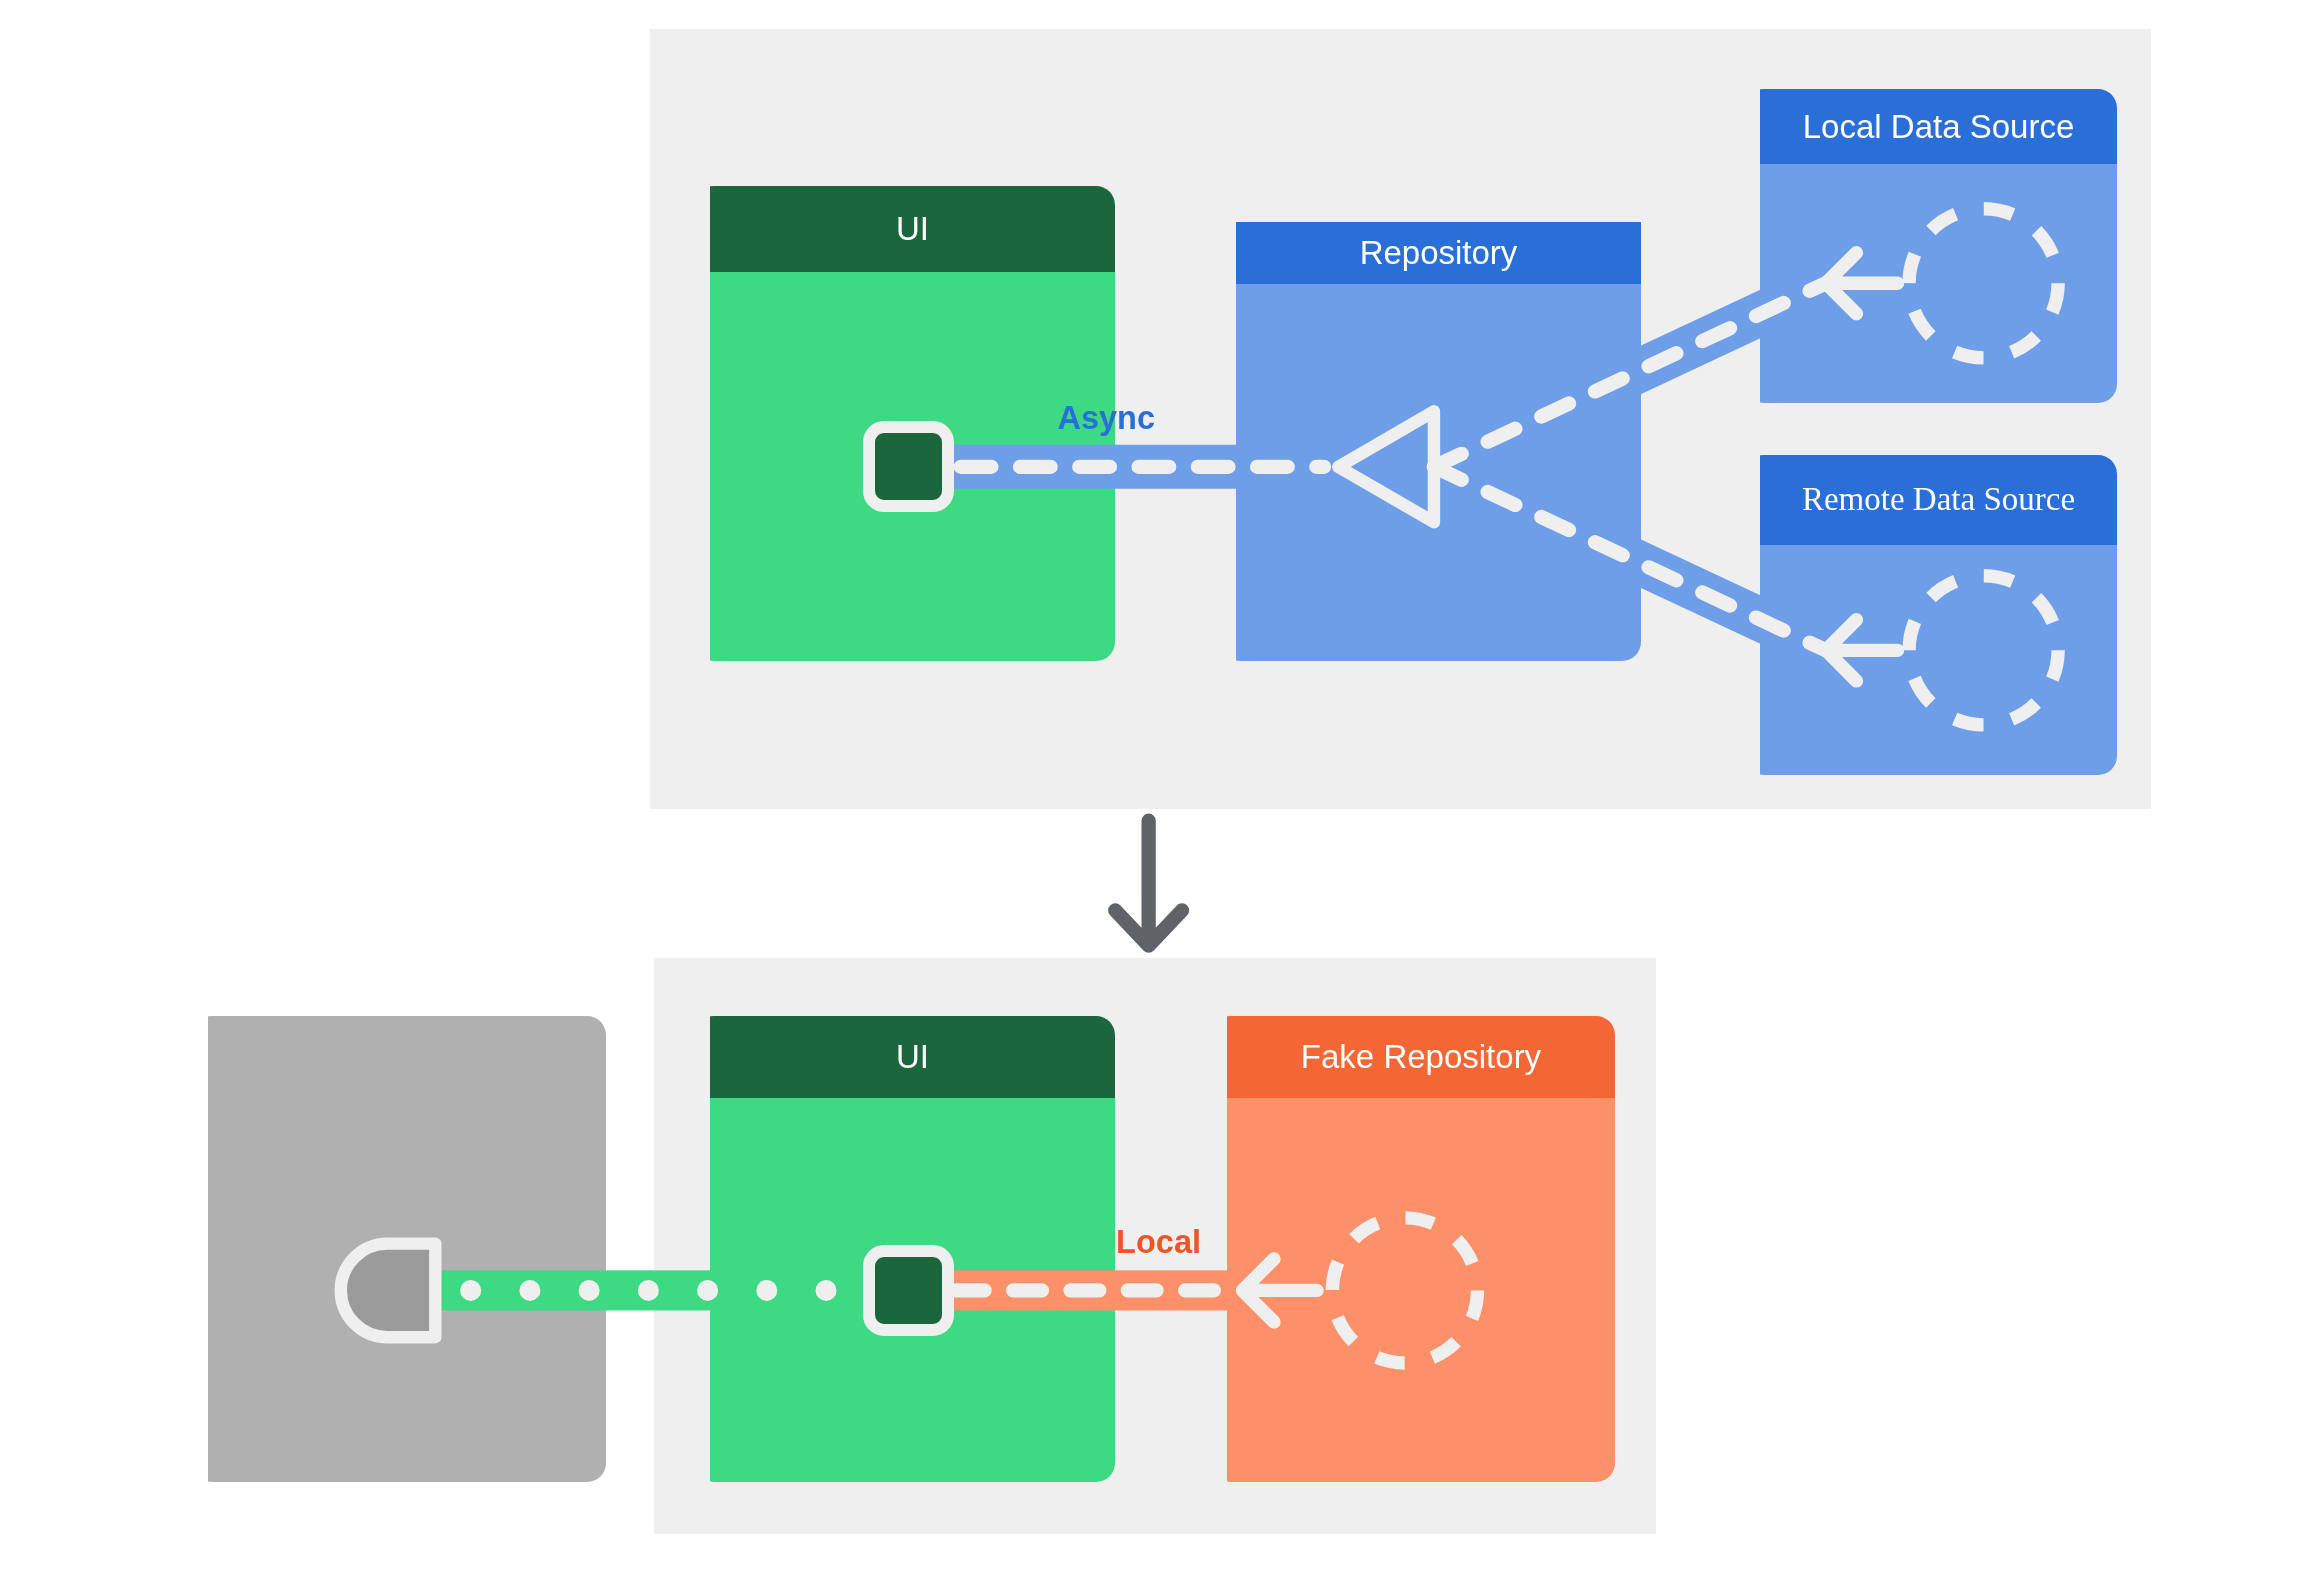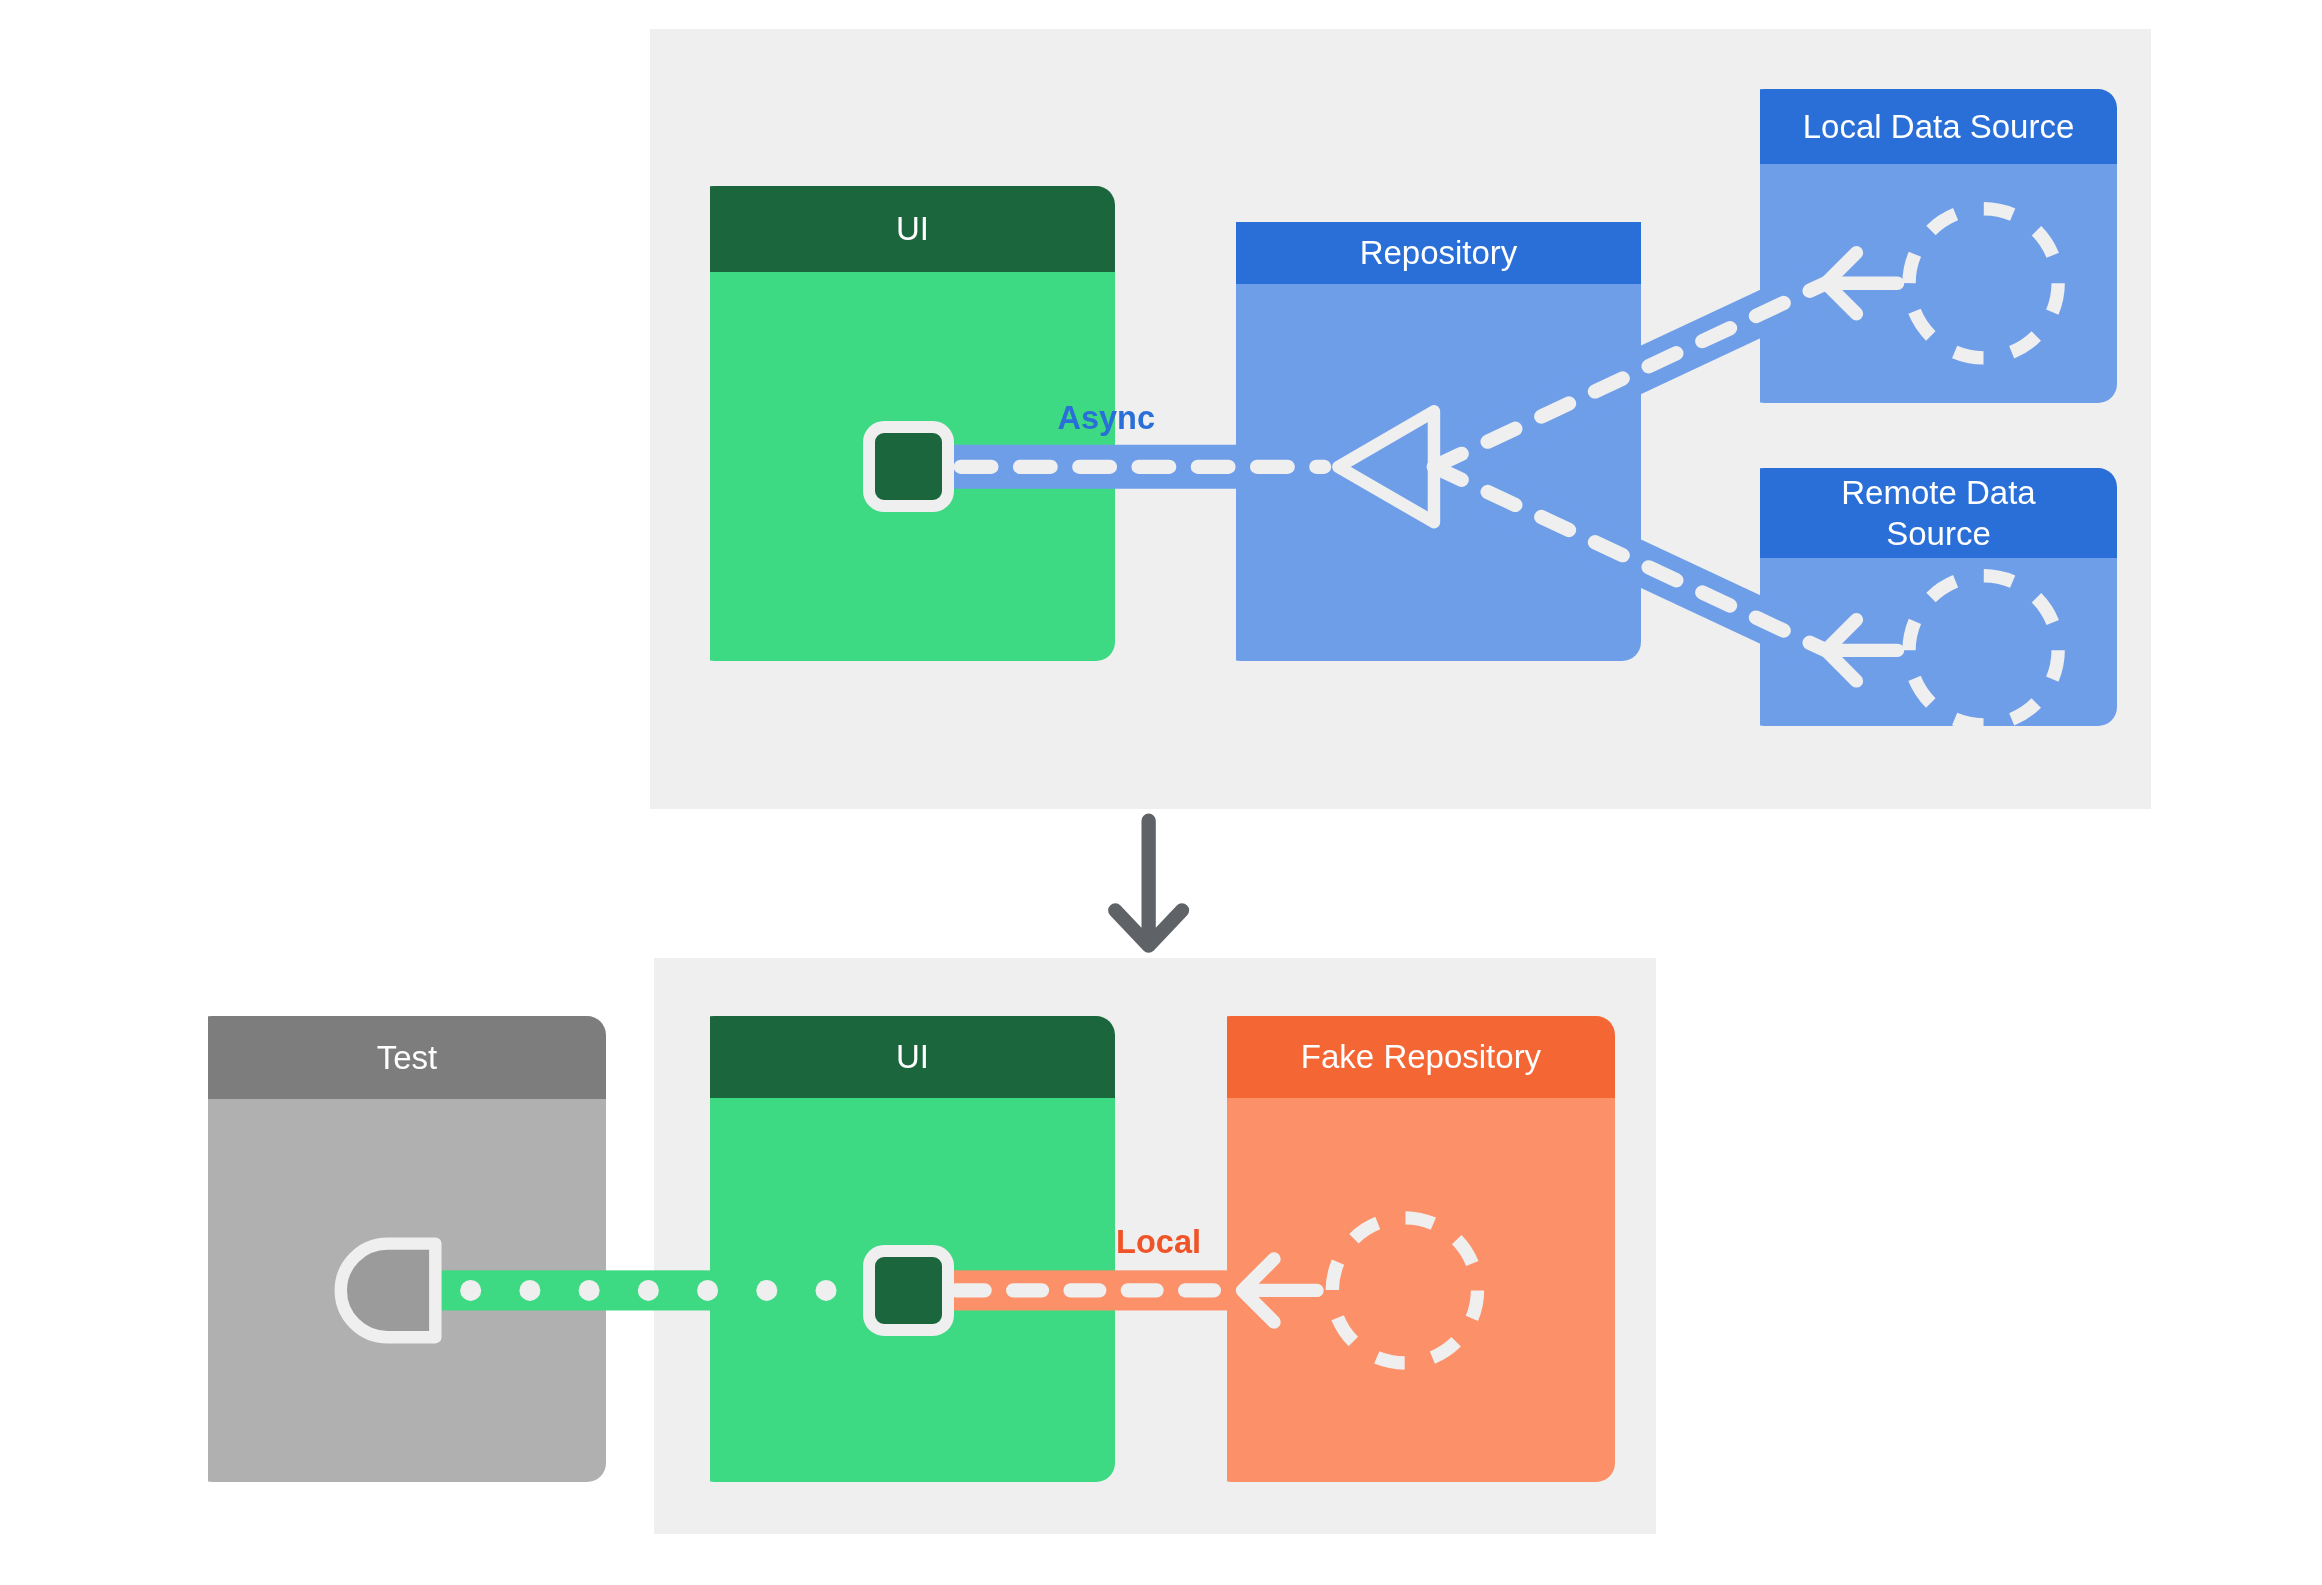--- a/index.html
+++ b/index.html
@@ -18,21 +18,21 @@
   }
   .card-body{flex:1 1 auto;}
 
   
   #card-ui-top{left:695px;top:186px;width:405px;height:475px;}
   #card-ui-top .card-header{height:86px;}
   #card-repo{left:1221px;top:186px;width:405px;height:475px;}
   #card-repo .card-header{height:62px;margin-top:36px;}
   #card-local{left:1745px;top:89px;width:357px;height:314px;}
   #card-local .card-header{height:75px;}
-  #card-remote{left:1745px;top:468px;width:357px;height:258px;}
+  #card-remote{left:1745px;top:455px;width:357px;height:320px;font-family:Liberation Serif, serif;}
   #card-remote .card-header{height:90px;}
 
   
   #card-test{left:193px;top:1016px;width:398px;height:466px;}
   #card-test .card-header{height:83px;}
   #card-ui-bottom{left:695px;top:1016px;width:405px;height:466px;}
   #card-ui-bottom .card-header{height:82px;}
   #card-fake-repo{left:1212px;top:1016px;width:388px;height:466px;}
   #card-fake-repo .card-header{height:82px;}
 
@@ -94,21 +94,20 @@
   <div class="card" id="card-local">
     <div class="card-header hdr-blue">Local Data Source</div>
     <div class="card-body body-blue"></div>
   </div>
   <div class="card" id="card-remote">
     <div class="card-header hdr-blue">Remote Data Source</div>
     <div class="card-body body-blue"></div>
   </div>
 
   <div class="card" id="card-test">
-    <div class="card-header hdr-gray">Test</div>
     <div class="card-body body-gray"></div>
   </div>
   <div class="card" id="card-ui-bottom">
     <div class="card-header hdr-green">UI</div>
     <div class="card-body body-green"></div>
   </div>
   <div class="card" id="card-fake-repo">
     <div class="card-header hdr-orange">Fake Repository</div>
     <div class="card-body body-orange"></div>
   </div>

